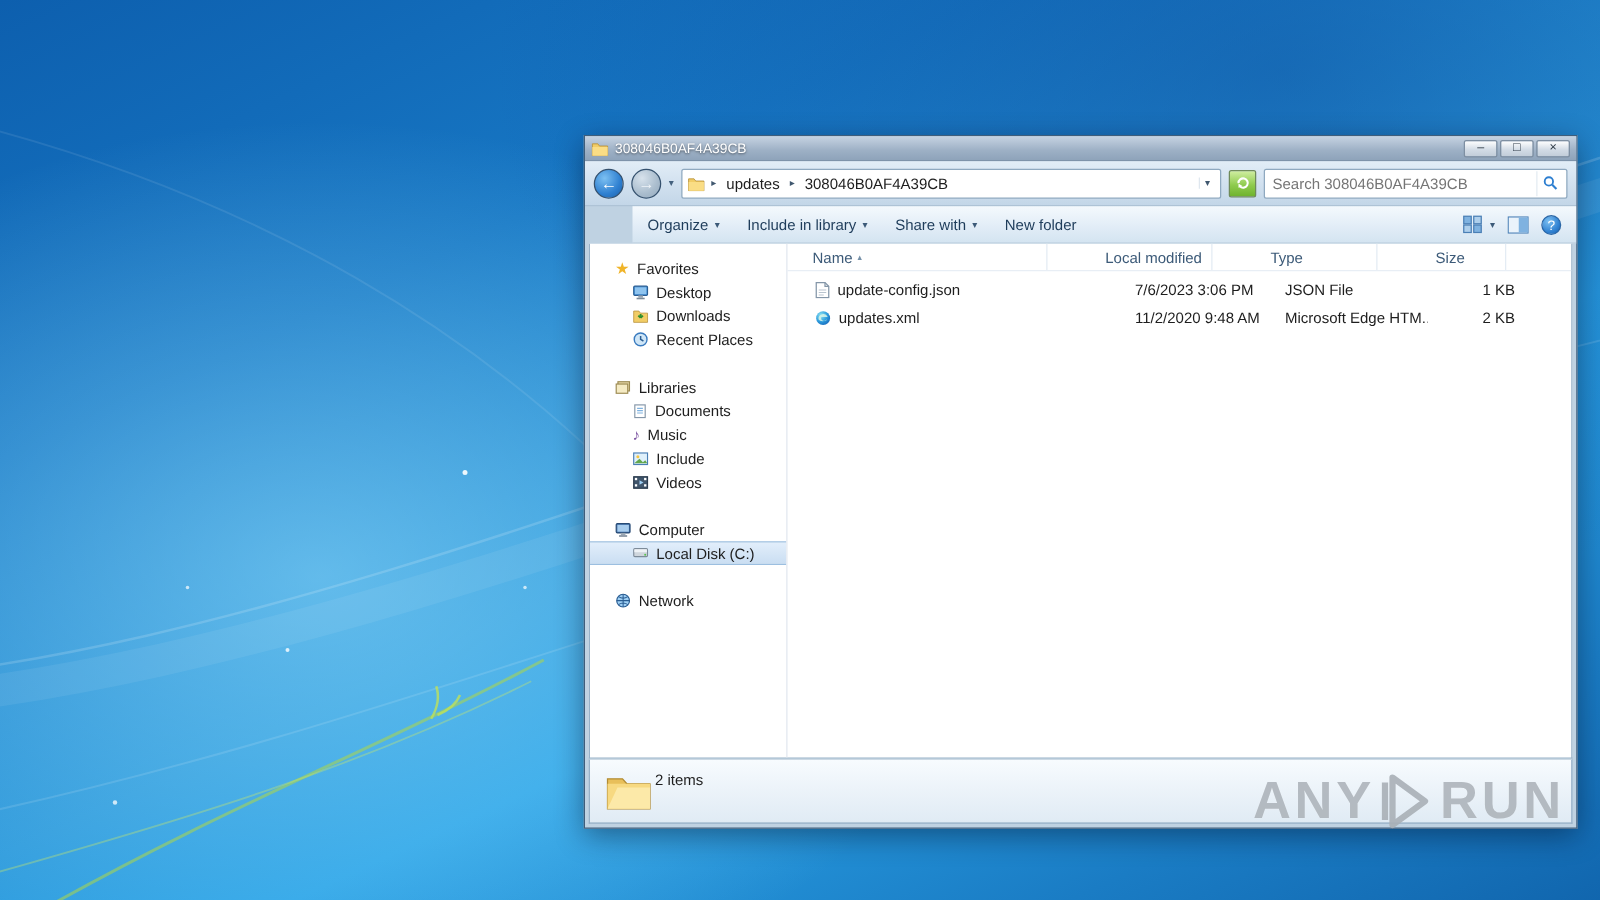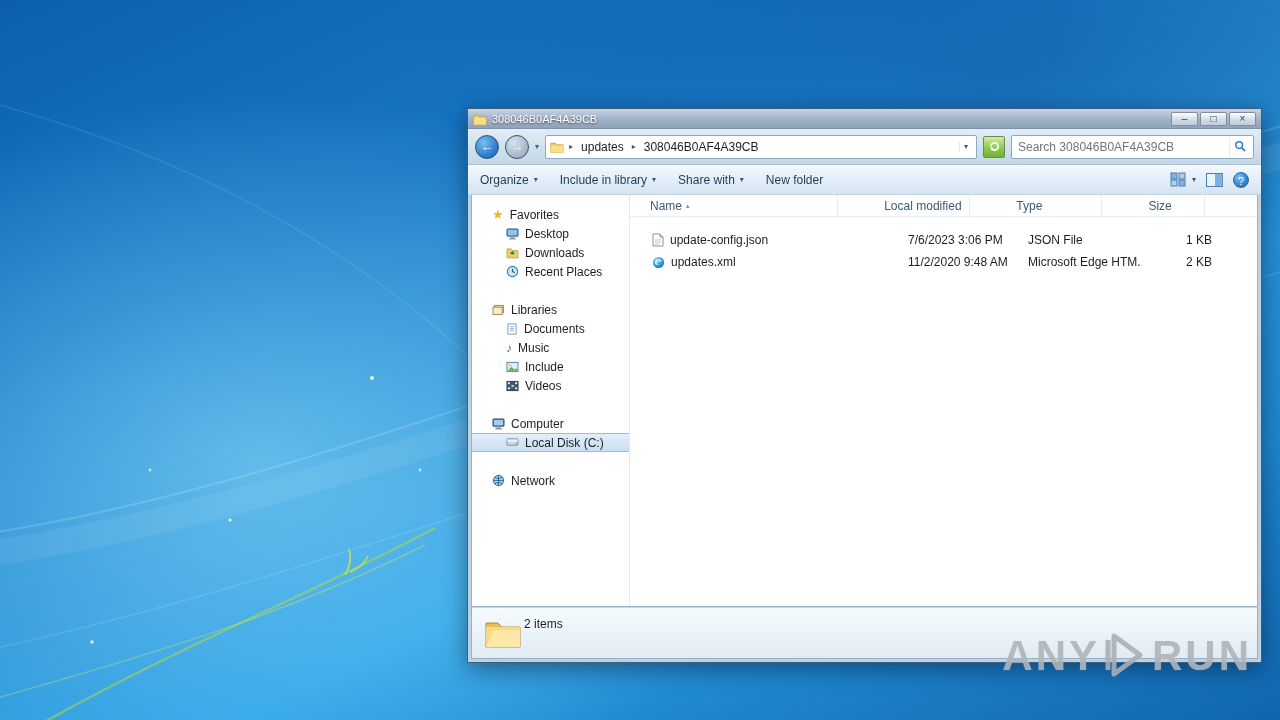--- a/index.html
+++ b/index.html
@@ -55,21 +55,21 @@
     display:flex; align-items:center; padding:0 2px 0 6px; flex:0 0 auto; }
   .searchbox input { border:none; outline:none; flex:1; font-size:12px; color:#5a6b7c;
     font-family:"Liberation Sans", sans-serif; background:transparent; min-width:0; }
   .search-btn { width:22px; height:20px; display:flex; align-items:center; justify-content:center;
     border-left:1px solid #e3ebf2; }
 
   
   .toolbar { height:30px; flex:0 0 auto; display:flex; align-items:center; gap:22px;
     padding:0 12px; font-size:12px; color:#1e3c5a;
     background:linear-gradient(#f4f9fd,#e2edf7 55%,#d4e4f1);
-    border-bottom:1px solid #c2d3e2; }
+    border-bottom:1px solid #c2d3e2;margin-left:38px; }
   .tb-item { display:flex; align-items:center; gap:5px; white-space:nowrap; cursor:default; }
   .tb-caret { font-size:8px; color:#3c5a78; }
   .tb-right { margin-left:auto; display:flex; align-items:center; gap:10px; }
   .help-circle { width:16px; height:16px; border-radius:50%; color:#fff; font-size:11px; line-height:16px;
     text-align:center; background:radial-gradient(circle at 35% 30%, #7cc0f2, #2e7fd0 65%, #1b5fa8);
     border:1px solid #2a66a6; }
 
   
   .content { flex:1; display:flex; margin:0 3px; background:#fff;
     border:1px solid #98b1c8; border-top:none; min-height:0; }
@@ -90,36 +90,36 @@
   .col { padding:4px 6px; border-right:1px solid #e4ecf4; display:flex; align-items:center; gap:4px;
     white-space:nowrap; overflow:hidden; }
   .col-name { width:272px; padding-left:20px; }
   .col-date { width:120px; }
   .col-type { width:120px; }
   .col-size { width:80px; }
   .col-extra { flex:1; border-right:none; }
   .sort-arrow { font-size:7px; color:#7590a8; }
 
   .rows { padding-top:8px; }
-  .file-row { display:flex; height:22px; align-items:flex-end; font-size:12px; color:#1e1e1e; cursor:default; }
+  .file-row { display:flex; height:22px; align-items:flex-start; font-size:12px; color:#1e1e1e; cursor:default; }
   .cell { padding:0 6px; white-space:nowrap; overflow:hidden; }
   .cell-name { width:272px; display:flex; align-items:center; gap:6px; padding-left:22px; }
   .cell-date { width:120px; }
   .cell-type { width:120px; }
   .cell-size { width:80px; text-align:right; padding-right:10px; }
 
   
   .statusbar { height:52px; flex:0 0 auto; display:flex; align-items:center; gap:2px;
     margin:0 3px 3px; padding:0 12px;
     background:linear-gradient(#f7fbfe,#e9f1f8 60%,#e0ebf4);
     border:1px solid #98b1c8; border-top:1px solid #ccd9e4; }
   .status-text { font-size:12px; color:#1e1e1e; align-self:flex-start; margin-top:9px; }
 
   
-  .watermark { position:absolute; right:28px; bottom:40px; display:flex; align-items:flex-start; gap:0;
+  .watermark { position:absolute; right:28px; bottom:56px; display:flex; align-items:flex-end; gap:0;
     font-size:42px; font-weight:bold; letter-spacing:3px; color:rgba(168,175,182,.85);
     text-shadow:0 0 1px rgba(255,255,255,.4); pointer-events:none; }
 
   .icon { display:inline-flex; flex:0 0 auto; }
 </style>
 </head>
 <body>
 
 <div class="desktop">
 

